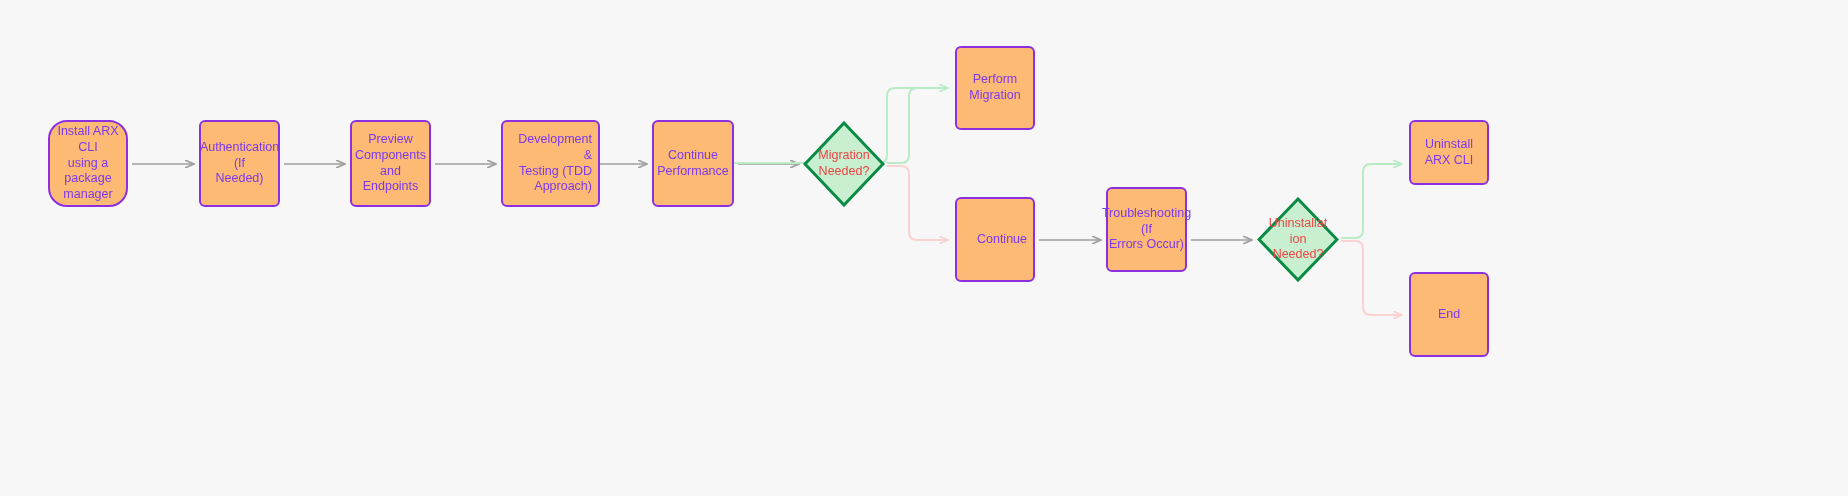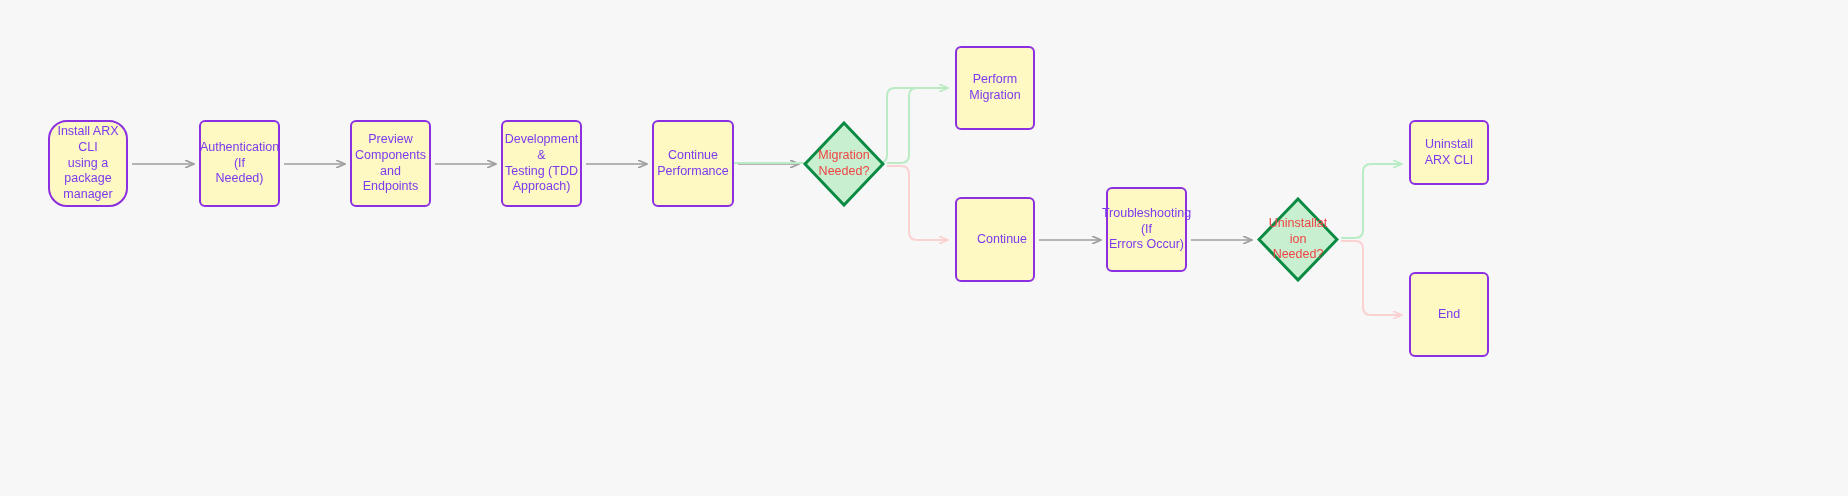--- a/index.html
+++ b/index.html
@@ -31,21 +31,21 @@
   }
   .node {
     position: absolute;
     box-sizing: border-box;
     display: flex;
     align-items: center;
     justify-content: center;
     text-align: center;
   }
   .node.process {
-    background: #fef9c3;
+    background: #fdba74;
     border: 2px solid #8b2fe0;
     border-radius: 6px;
     color: #7c3aed;
     font-size: 12.5px;
     line-height: 1.25;
     padding: 4px 6px;
   }
   .node.process .lbl {
     display: block;
     white-space: pre-line;
@@ -122,21 +122,21 @@
     <span class="lbl">Authentication (If
 Needed)</span>
   </div>
 
   <div class="node process" style="left:350px; top:120px; width:81px; height:87px;">
     <span class="lbl">Preview
 Components and
 Endpoints</span>
   </div>
 
-  <div class="node process" style="left:501px; top:120px; width:81px; height:87px;">
+  <div class="node process" style="left:501px; top:120px; width:99px; height:87px;text-align:right;">
     <span class="lbl">Development &amp;
 Testing (TDD
 Approach)</span>
   </div>
 
   <div class="node process" style="left:652px; top:120px; width:82px; height:87px;">
     <span class="lbl">Continue
 Performance</span>
   </div>
 

